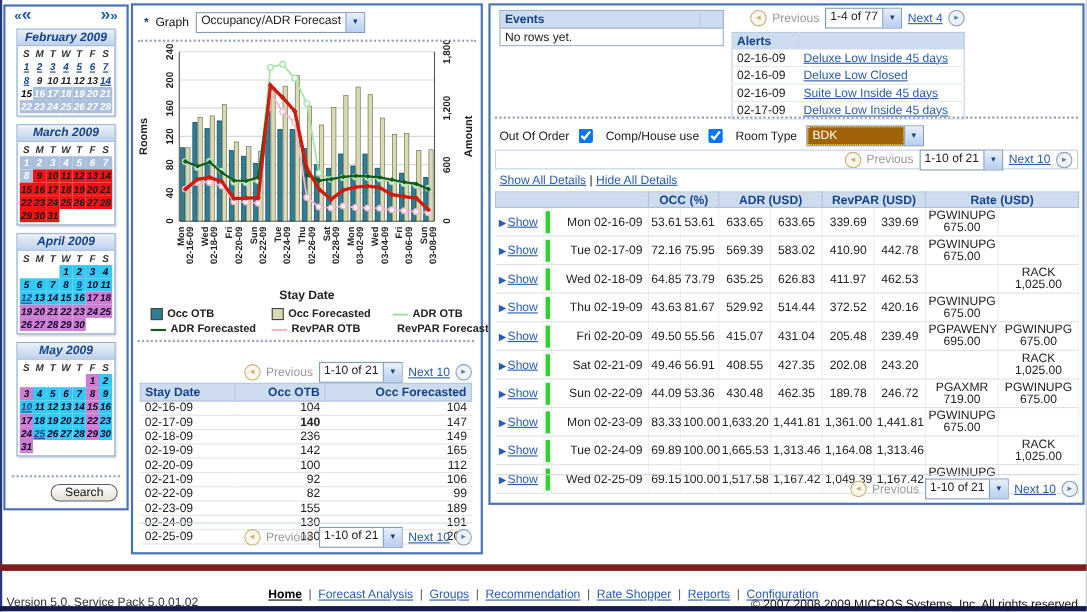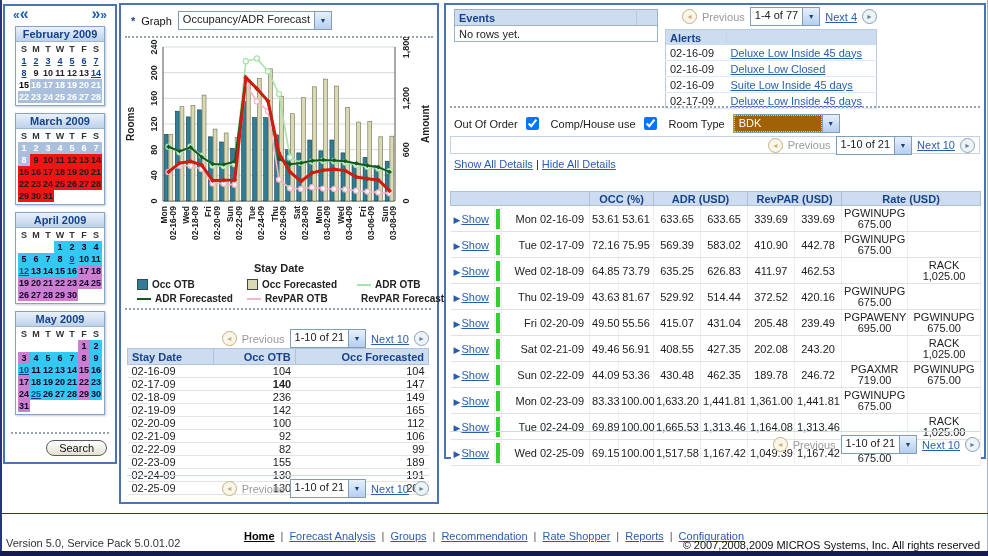--- a/index.html
+++ b/index.html
@@ -10,21 +10,21 @@
   .edge-right{position:absolute;right:0;top:0;width:1px;height:556px;background:#aab4bf;}
   .edge-bottom{position:absolute;left:0;bottom:0;width:988px;height:5px;background:#141b4d;}
   .panel{position:absolute;background:#fff;border:2px solid #4a74b4;}
   #sidebar{left:3px;top:4px;width:110px;height:456px;}
   #midpanel{left:119px;top:3px;width:316px;height:497px;}
   #rightpanel{left:444px;top:3px;width:538px;height:452px;}
   
   .calnav{display:flex;justify-content:space-between;align-items:center;padding:2px 8px 0 8px;color:#1d5fae;font-weight:bold;}
   .calnav span{cursor:pointer;line-height:12px;}
   .chev-sm{font-size:12px;} .chev-lg{font-size:16px;}
-  .cal{width:88px;margin:5px auto 7px auto;border:1px solid #86a4c8;background:#fff;box-shadow:1px 1px 2px #c3c9d4;}
+  .cal{width:88px;margin:5px auto 7px auto;border:1px solid #86a4c8;background:#fff;box-shadow:1px 1px 2px #c3c9d4;font-style:italic;}
   .cal-title{height:14px;line-height:14px;text-align:center;font-weight:bold;color:#15428b;
              background:linear-gradient(#eaf1fa,#bed1ea);border-bottom:1px solid #9db6d6;font-size:11px;}
   .cal-grid{display:grid;grid-template-columns:repeat(7,12px);justify-content:center;padding:1px 0 2px 0;}
   .cal-grid span{width:12px;height:12px;line-height:12px;text-align:center;font-size:9px;font-weight:bold;}
   .dow{color:#333;}
   .dc{cursor:pointer;color:#222;}
   .lk{color:#15428b;text-decoration:underline;}
   .pl{color:#222;}
   .bd{color:#000;font-weight:bold;}
   .gb{background:#aabfdc;color:#fff;}
@@ -74,35 +74,35 @@
   #alertstable{border-collapse:collapse;width:100%;margin-top:3px;border:1px solid #b9cce4;font-size:11px;}
   #alertstable th{background:#cddcee;color:#15428b;text-align:left;font-weight:bold;height:15px;padding:0 4px;}
   #alertstable th.stub{border-left:1px solid #c5d5ea;}
   #alertstable td{height:15px;padding:0 4px;border-bottom:1px solid #dfe8f4;}
   #rp-sep{position:absolute;left:4px;right:4px;top:101px;}
   #filterrow{position:absolute;left:8px;top:109px;right:8px;display:flex;align-items:center;gap:8px;}
   #filterrow input[type=checkbox]{width:13px;height:13px;margin:0 4px 0 0;}
   #rp-band{position:absolute;left:4px;right:4px;top:131px;height:18px;border:1px solid #c2d2e6;
            display:flex;align-items:center;justify-content:flex-end;padding-right:4px;box-sizing:border-box;}
   #detailslinks{position:absolute;left:8px;top:153px;}
-  #maintable{position:absolute;left:4px;top:169px;border-collapse:collapse;table-layout:fixed;width:530px;font-size:11px;margin-top:17px;}
+  #maintable{position:absolute;left:4px;top:169px;border-collapse:collapse;table-layout:fixed;width:530px;font-size:11px;}
   #maintable th{background:#cddcee;color:#15428b;border:1px solid #aebfd8;font-weight:bold;padding:0 2px;}
   #maintable tr.grp th{height:13px;font-size:11px;}
   #maintable tr.sub th{height:15px;}
   #maintable td{border-bottom:1px solid #e2e2e2;border-right:1px solid #efefef;padding:1px 2px;text-align:center;height:23px;color:#222;background:#fff;}
   #maintable td.datec{text-align:right;padding-right:5px;}
   #maintable td.detc{text-align:left;padding-left:3px;white-space:nowrap;}
   #maintable td.barc{padding:0;}
   .greenbar{width:4px;height:20px;background:#2ed12e;margin:1px auto;}
   .showarrow{color:#2a5db0;font-size:9px;margin-right:1px;}
   .ratelow{color:#1fa11f;line-height:11px;}
   .ratehigh{color:#e51515;line-height:11px;}
   #rp-pag-bot{position:absolute;left:4px;right:4px;bottom:3px;border-top:1px solid #cfd9e8;padding-top:3px;}
   
-  #footer{position:absolute;left:0;top:513px;width:988px;height:38px;border-top:1px solid #7f1d1d;}
+  #footer{position:absolute;left:0;top:513px;width:988px;height:38px;border-top:6px solid #7f1d1d;}
   #footnav{position:absolute;left:0;right:0;top:16px;text-align:center;}
   #footnav .sep{color:#555;margin:0 6px;}
   #footnav .active{color:#000;font-weight:bold;text-decoration:underline;cursor:pointer;}
   #version{position:absolute;left:6px;bottom:3px;color:#333;}
   #copyright{position:absolute;right:8px;bottom:1px;color:#111;}
 </style>
 </head>
 <body>
 
 <div class="edge-left"></div>

